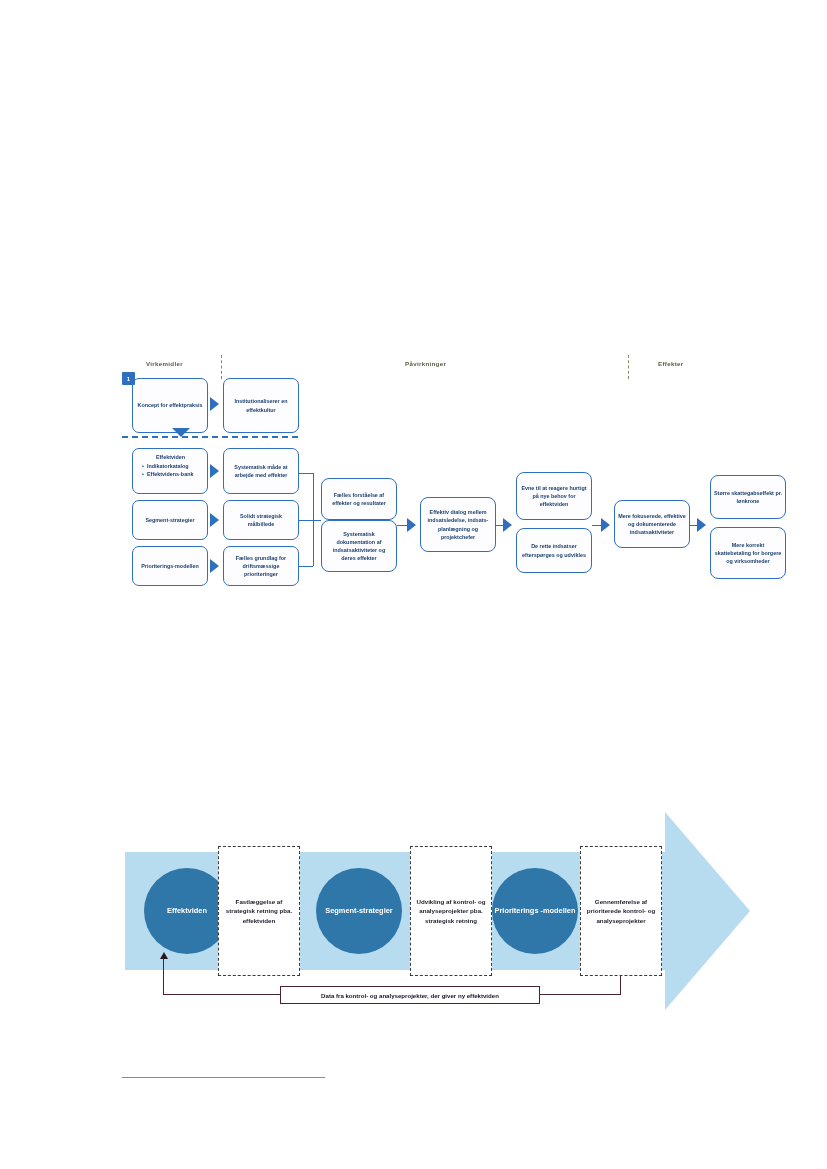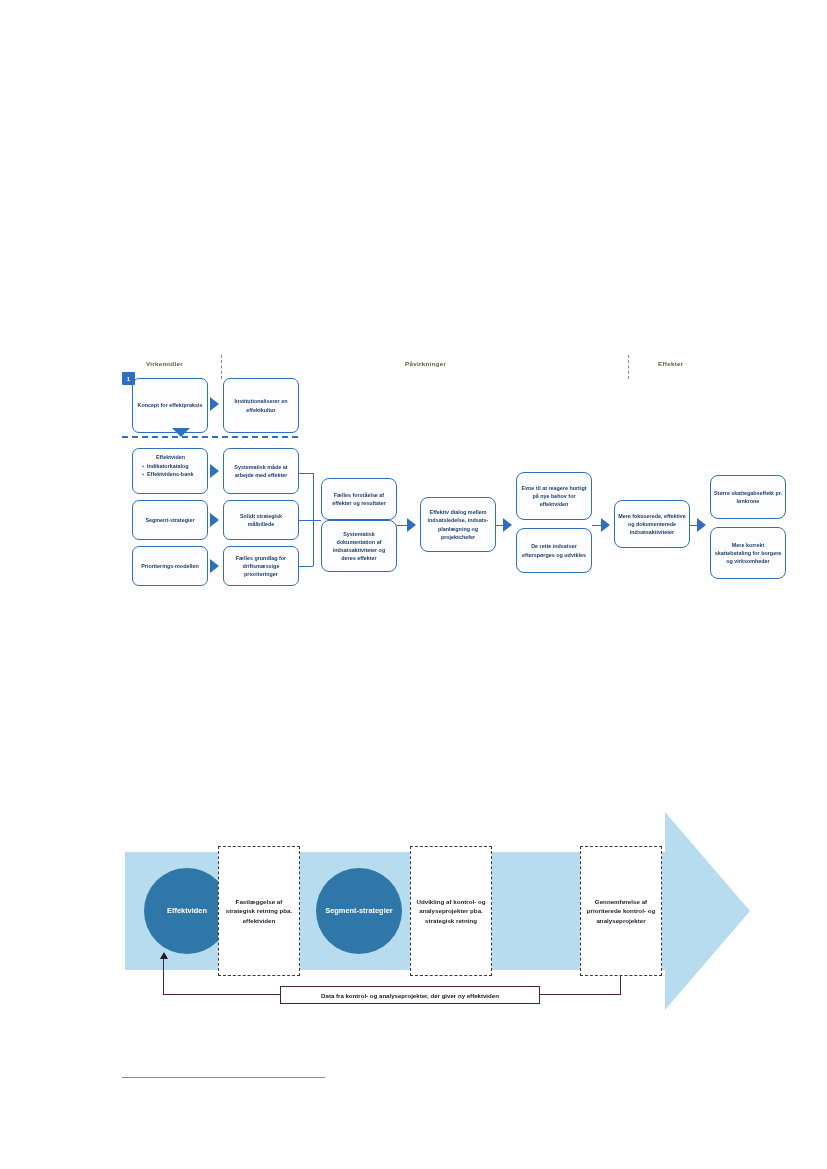--- a/index.html
+++ b/index.html
@@ -339,20 +339,21 @@
   <div id="process-arrow-head"></div>
 
   <div class="circle-node" style="left:24px; top:78px;">Effektviden</div>
 
   <div class="dashed-card" style="left:98px; top:56px;">Fastlæggelse af strategisk retning pba. effektviden</div>
 
   <div class="circle-node" style="left:196px; top:78px;">Segment-strategier</div>
 
   <div class="dashed-card" style="left:290px; top:56px;">Udvikling af kontrol- og analyseprojekter pba. strategisk retning</div>
 
+  <div class="circle-node" style="left:372px; top:78px;">Prioriterings -modellen</div>
 
   <div class="dashed-card" style="left:460px; top:56px;">Gennemførelse af prioriterede kontrol- og analyseprojekter</div>
 
   <div class="fb-line" style="left:500px; top:186px; width:1.4px; height:19px;"></div>
   <div class="fb-line" style="left:419px; top:204px; width:82px; height:1.4px;"></div>
   <div class="fb-line" style="left:43px; top:204px; width:118px; height:1.4px;"></div>
   <div class="fb-line" style="left:43px; top:168px; width:1.4px; height:37px;"></div>
   <div id="fb-arrow-head"></div>
 
   <div id="feedback-label">Data fra kontrol- og analyseprojekter, der giver ny effektviden</div>

